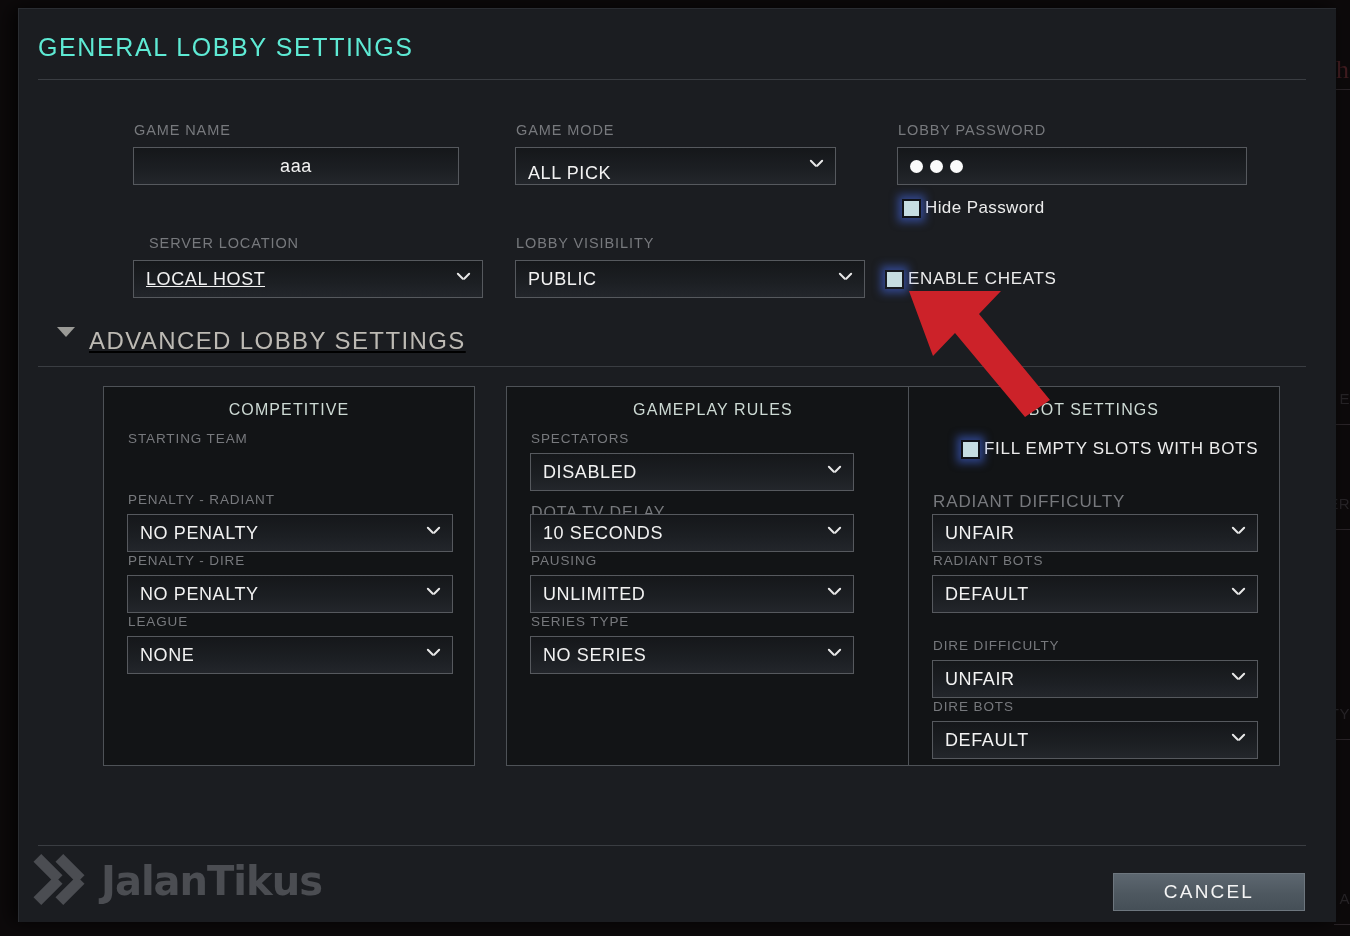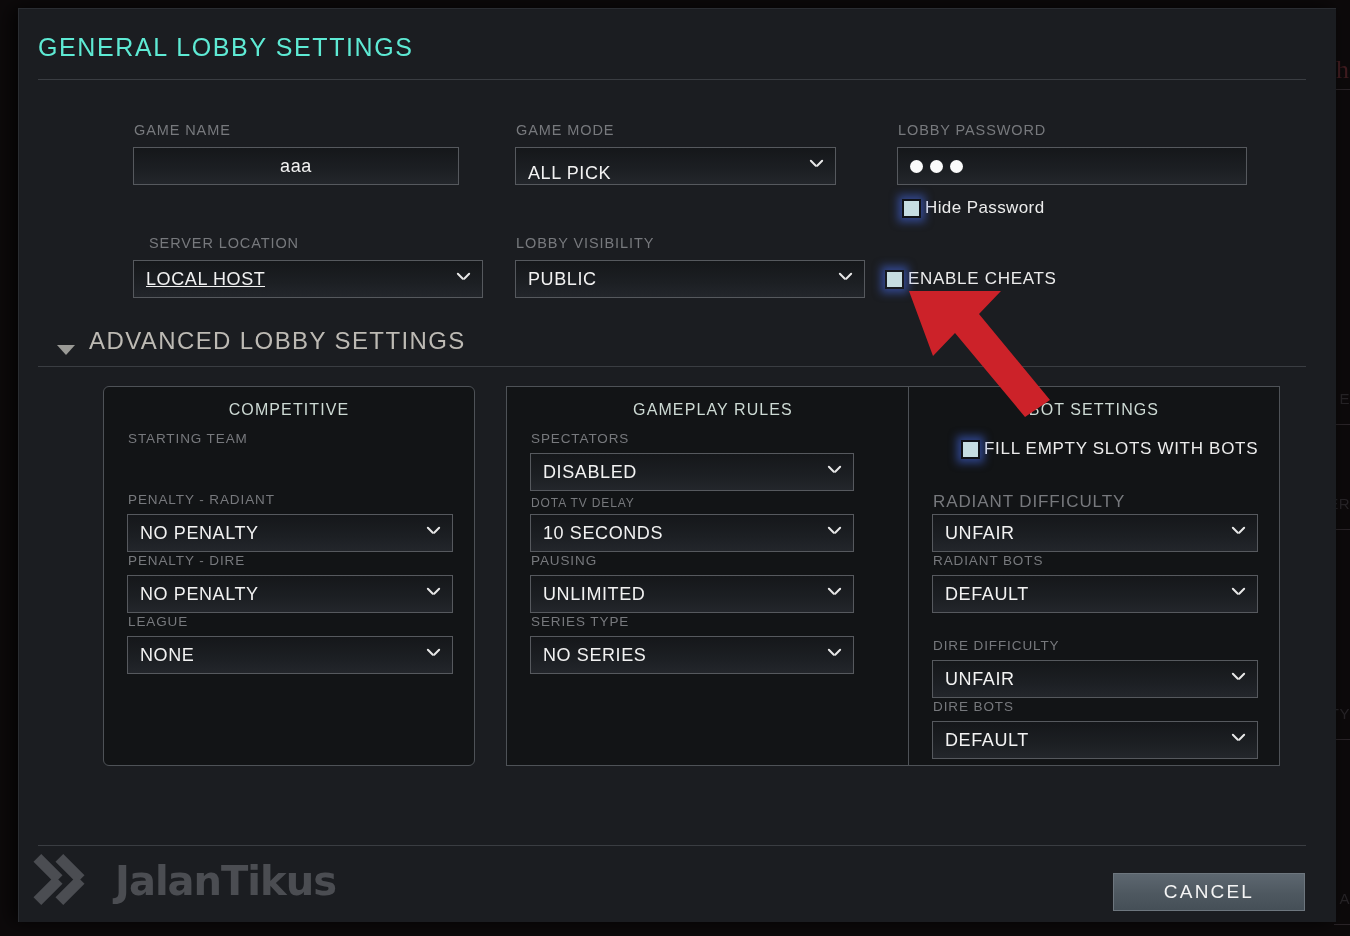--- a/index.html
+++ b/index.html
@@ -144,21 +144,21 @@
     font-size: 17px;
     letter-spacing: .4px;
     white-space: nowrap;
   }
   .cbox-label.caps { font-size: 17px; letter-spacing: .7px; }
 
   
   .adv-head {
     position: absolute;
     left: 38px; top: 318px;
-    display: flex; align-items: flex-end; gap: 14px;
+    display: flex; align-items: flex-start; gap: 14px; text-decoration: underline;
   }
   .tri {
     width: 0; height: 0;
     border-left: 9px solid transparent;
     border-right: 9px solid transparent;
     border-top: 10px solid #9a9a96;
   }
   .adv-title {
     font-size: 24px;
     letter-spacing: 1.4px;
@@ -195,21 +195,21 @@
     display: flex; align-items: center; justify-content: center;
     cursor: pointer;
   }
   #btn-ok     { left: 884px; width: 192px; }
   #btn-cancel { left: 1094px; width: 192px; }
 
   
   #watermark {
     position: absolute;
     left: 12px; top: 846px;
-    display: flex; align-items: center; gap: 22px;
+    display: flex; align-items: center; gap: 8px;
     opacity: .30;
     text-align: right;
   }
   .wm-text {
     font-size: 40px;
     font-weight: bold;
     letter-spacing: -1px;
     color: #b9bcc2;
     font-family: "DejaVu Sans", sans-serif;
   }
@@ -293,21 +293,21 @@
       <span class="cbox nobrd"></span>
       <span class="cbox-label caps">ENABLE CHEATS</span>
     </div>
 
     <div class="adv-head">
       <span class="tri"></span>
       <span class="adv-title">ADVANCED LOBBY SETTINGS</span>
     </div>
     <div class="hr hr-adv"></div>
 
-    <div class="panel" id="panel-competitive" style="left:84px; width:372px;border-radius:6px;">
+    <div class="panel" id="panel-competitive" style="left:84px; width:372px;">
       <div class="panel-title">COMPETITIVE</div>
     <div class="fld-label" style="left: 24px; top: 44px; font-size: 13.5px;">STARTING TEAM</div>
         <div class="fld-label" style="left: 24px; top: 105px; font-size: 13.5px;">PENALTY - RADIANT</div>
         <div class="dropdown" style="left: 23px; top: 127px; width: 326px;">
           <span class="dd-text">NO PENALTY</span>
           <span class="chev"></span>
         </div>
         <div class="fld-label" style="left: 24px; top: 166px; font-size: 13.5px;">PENALTY - DIRE</div>
         <div class="dropdown" style="left: 23px; top: 188px; width: 326px;">
           <span class="dd-text">NO PENALTY</span>
@@ -320,21 +320,21 @@
         </div>
       </div>
 
     <div class="panel" id="panel-gameplay" style="left:487px; width:414px;">
       <div class="panel-title">GAMEPLAY RULES</div>
     <div class="fld-label" style="left: 24px; top: 44px; font-size: 13.5px;">SPECTATORS</div>
         <div class="dropdown" style="left: 23px; top: 66px; width: 324px;">
           <span class="dd-text">DISABLED</span>
           <span class="chev"></span>
         </div>
-        <div class="fld-label" style="left: 24px; top: 109px; font-size: 12px;">DOTA TV DELAY</div>
+        <div class="fld-label" style="left: 24px; top: 117px; font-size: 16px;">DOTA TV DELAY</div>
         <div class="dropdown" style="left: 23px; top: 127px; width: 324px;">
           <span class="dd-text">10 SECONDS</span>
           <span class="chev"></span>
         </div>
         <div class="fld-label" style="left: 24px; top: 166px; font-size: 13.5px;">PAUSING</div>
         <div class="dropdown" style="left: 23px; top: 188px; width: 324px;">
           <span class="dd-text">UNLIMITED</span>
           <span class="chev"></span>
         </div>
         <div class="fld-label" style="left: 24px; top: 227px; font-size: 13.5px;">SERIES TYPE</div>

